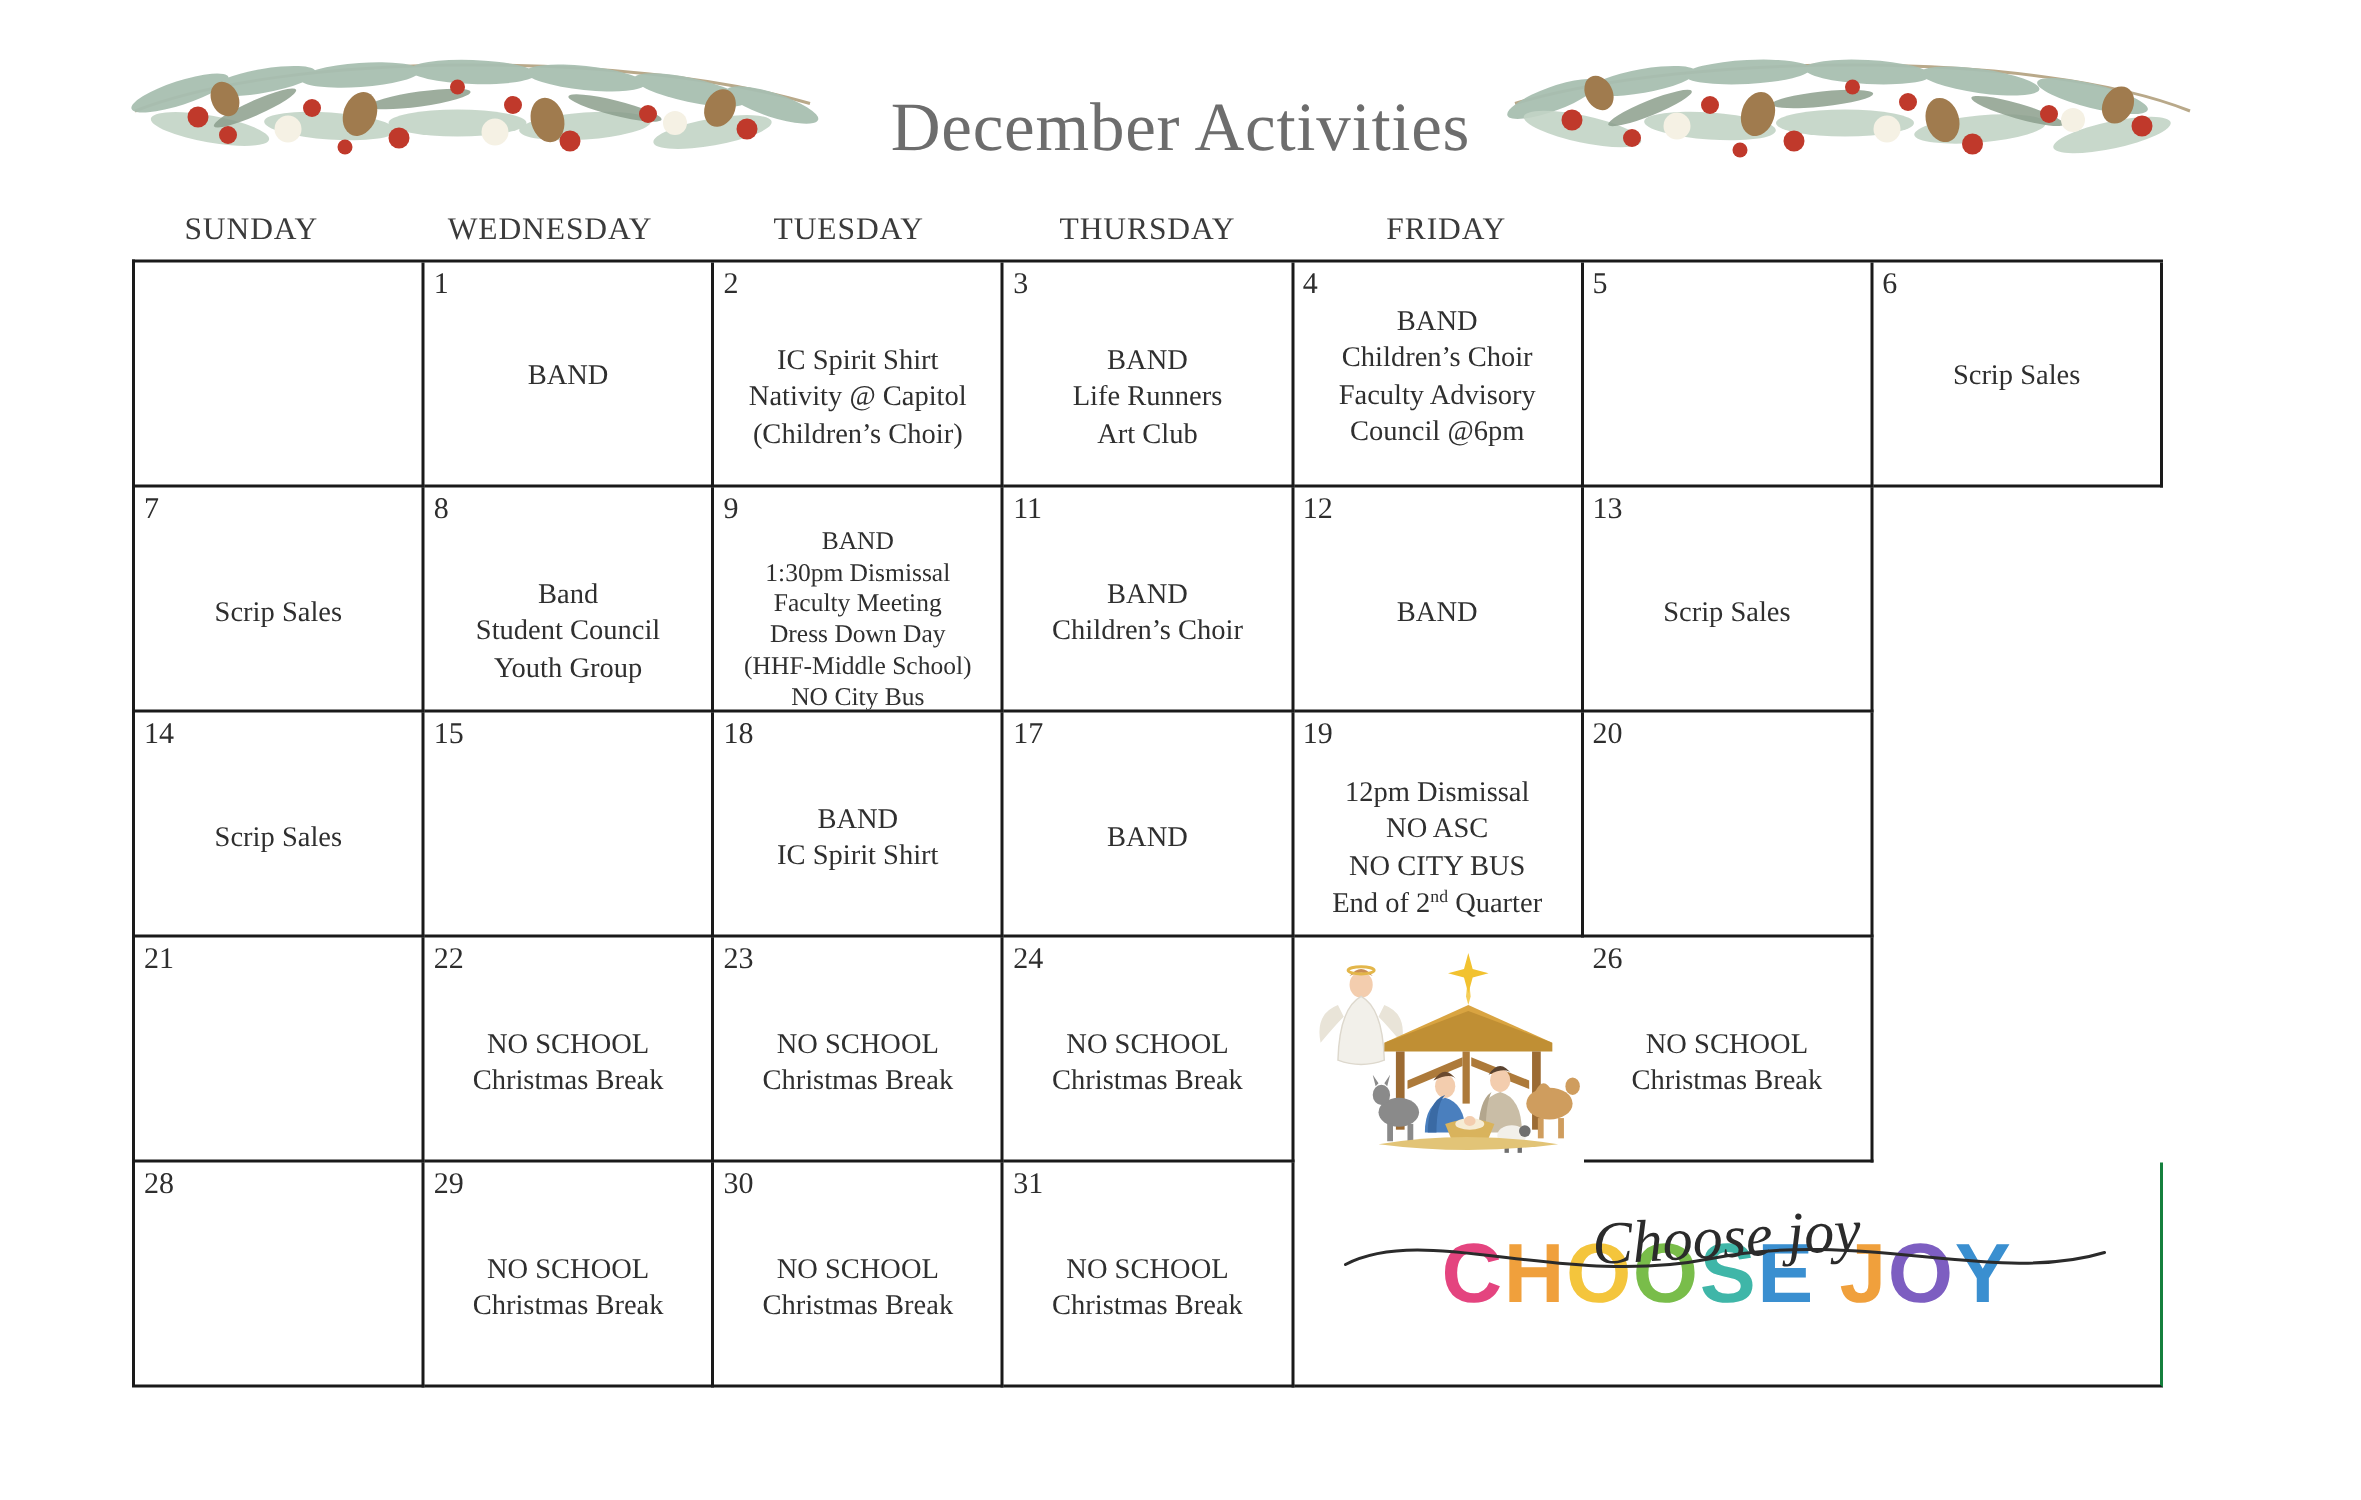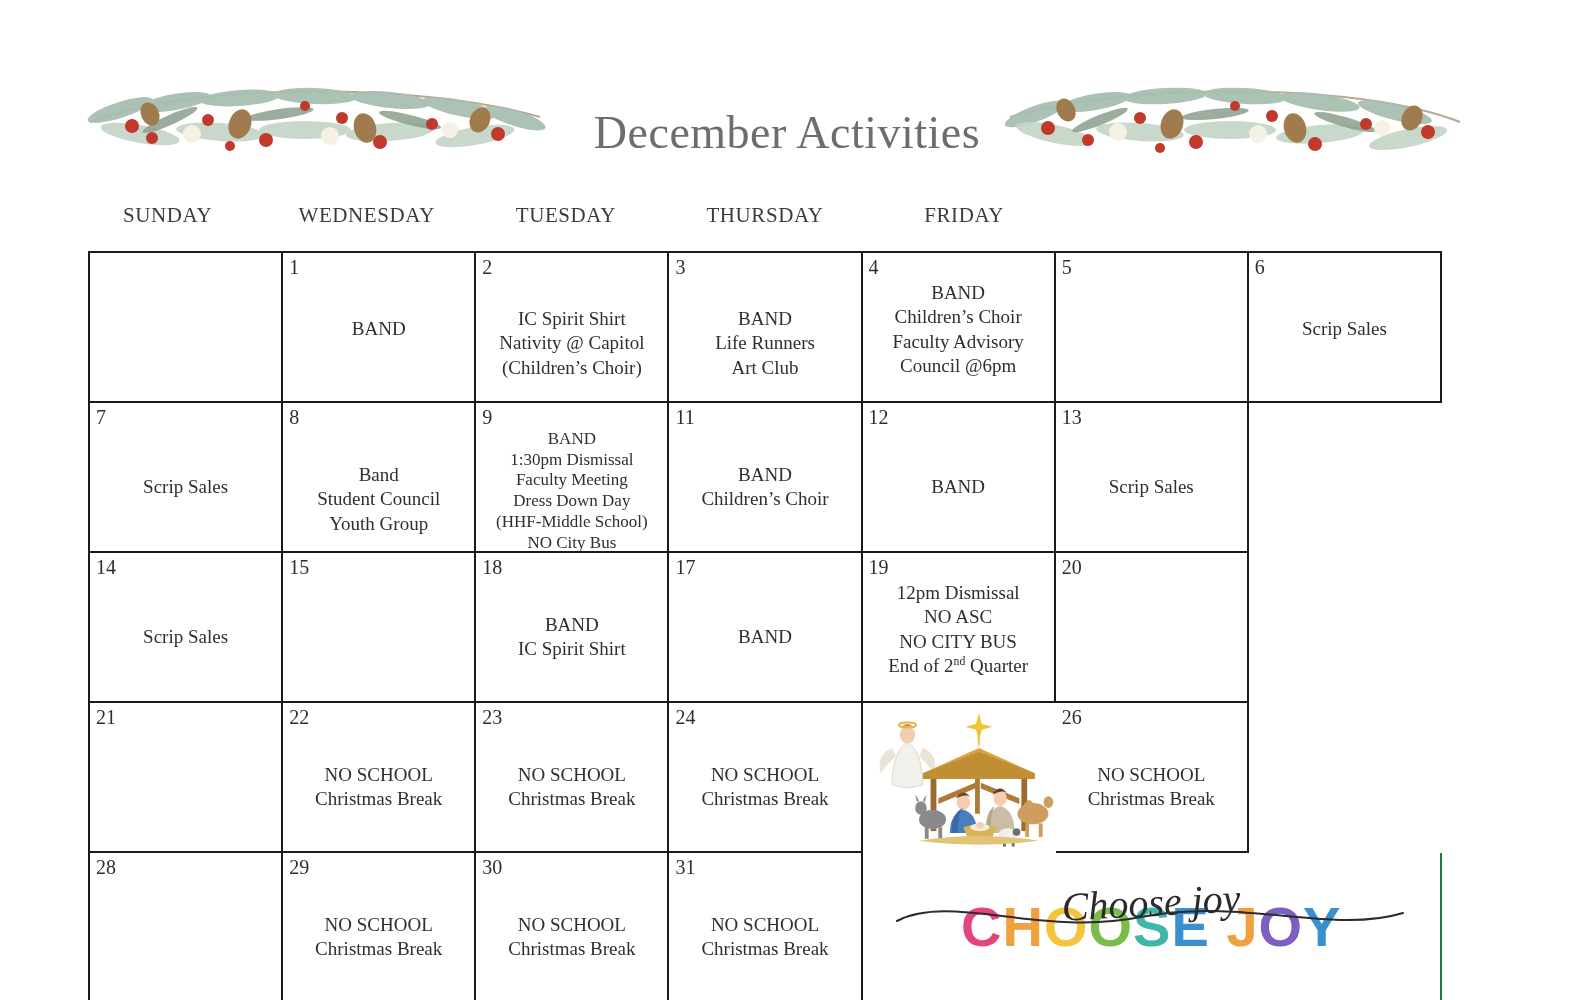--- a/index.html
+++ b/index.html
@@ -13,21 +13,20 @@
     font-family: "Liberation Serif", serif;
     color: #3d3d3d;
     overflow: hidden;
     position: relative;
   }
 
   
   .header {
     position: relative;
     height: 140px;
-    margin-top: 48px;
   }
   .title {
     position: absolute;
     left: 0;
     right: 0;
     top: 58px;
     text-align: center;
     font-size: 46px;
     font-family: "Liberation Serif", serif;
     color: #6d6d6d;
@@ -43,21 +42,21 @@
     width: 470px;
   }
   .garland.left { left: 80px; }
   .garland.right { left: 1000px; }
 
   
   .dow-row {
     display: grid;
     grid-template-columns: repeat(7, 1fr);
     width: 1354px;
-    margin: 15px auto;
+    margin: 0 auto;
     margin-left: 88px;
     gap: 40px;
   }
   .dow {
     text-align: center;
     font-size: 21px;
     letter-spacing: 0.6px;
     color: #3b3b3b;
     padding-bottom: 8px;
   }
@@ -92,21 +91,21 @@
   }
   .events {
     text-align: center;
     font-size: 19px;
     line-height: 1.28;
     color: #2f2f2f;
     margin-top: 4px;
   }
   .events .ev { display: block; }
   .events.small { font-size: 17px; line-height: 1.22; margin-top: 2px; }
-  .cell.mid .events { margin-top: 4px; }
+  .cell.mid .events { margin-top: 18px; }
   .cell.center-v .events { margin-top: 40px; }
   .cell.center-v2 .events { margin-top: 30px; }
   .cell.center-v3 .events { margin-top: 48px; }
   .cell.center-v4 .events { margin-top: 36px; }
 
   
   .cell.nativity { padding: 0; }
   .nativity-art {
     position: relative;
     width: 100%;

